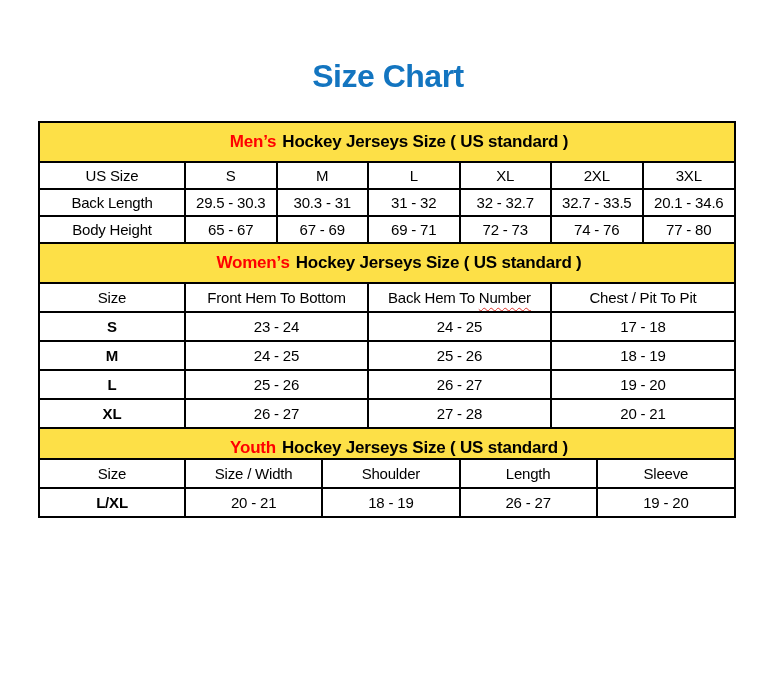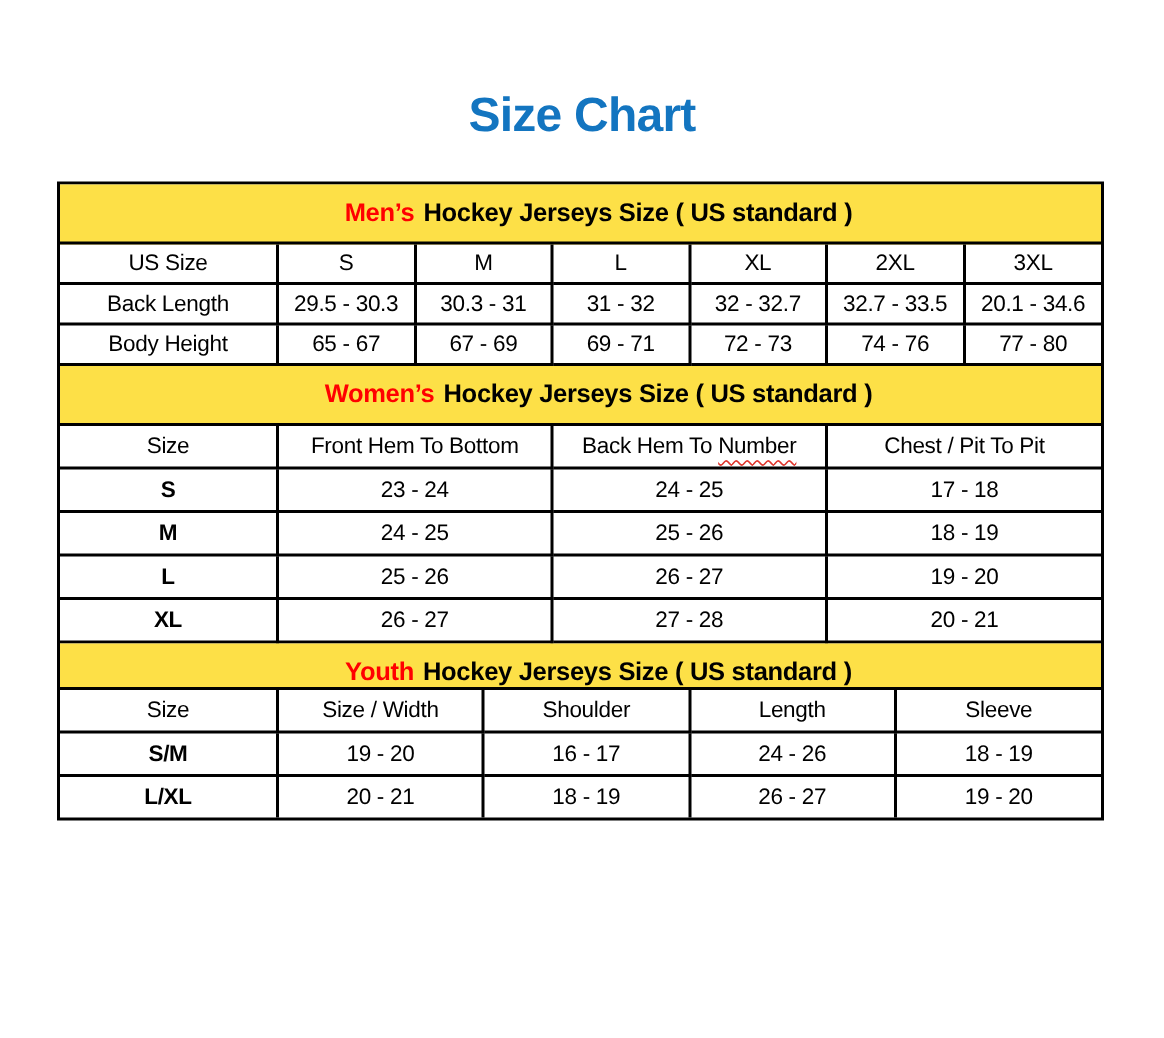--- a/index.html
+++ b/index.html
@@ -188,27 +188,20 @@
         </colgroup>
       <tbody>
           <tr>
         <td class="hdr">Size</td>
         <td class="hdr">Size / Width</td>
         <td class="hdr">Shoulder</td>
         <td class="hdr">Length</td>
         <td class="hdr">Sleeve</td>
       </tr>
       <tr>
-        <td class="lbl">S/M</td>
-        <td>19 - 20</td>
-        <td>16 - 17</td>
-        <td>24 - 26</td>
-        <td>18 - 19</td>
-      </tr>
-      <tr>
         <td class="lbl">L/XL</td>
         <td>20 - 21</td>
         <td>18 - 19</td>
         <td>26 - 27</td>
         <td>19 - 20</td>
       </tr>
     </tbody>
       </table>
 
   </div>

